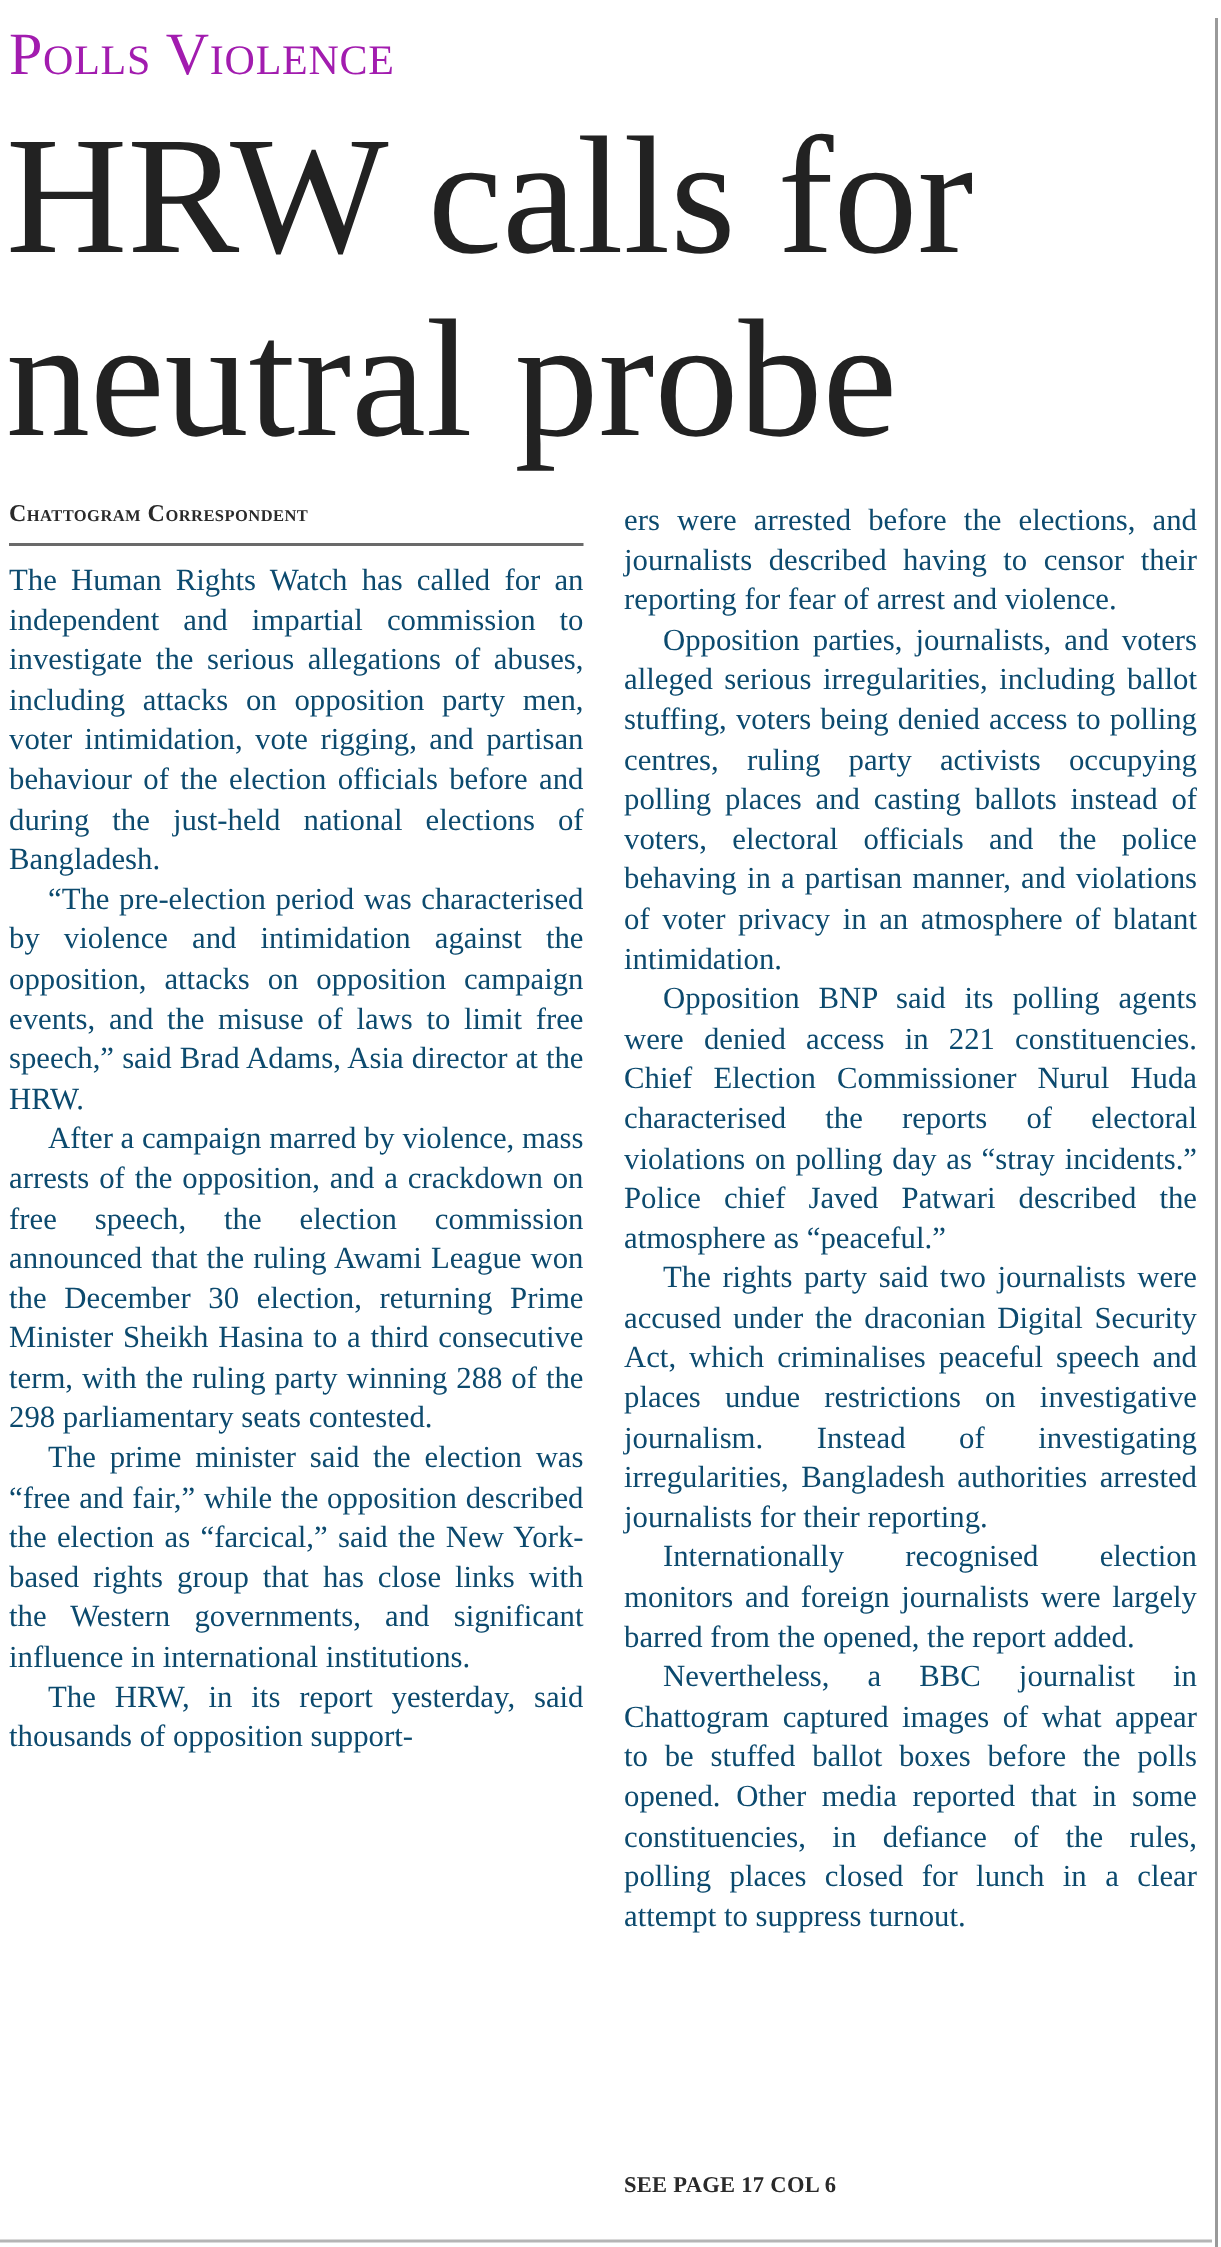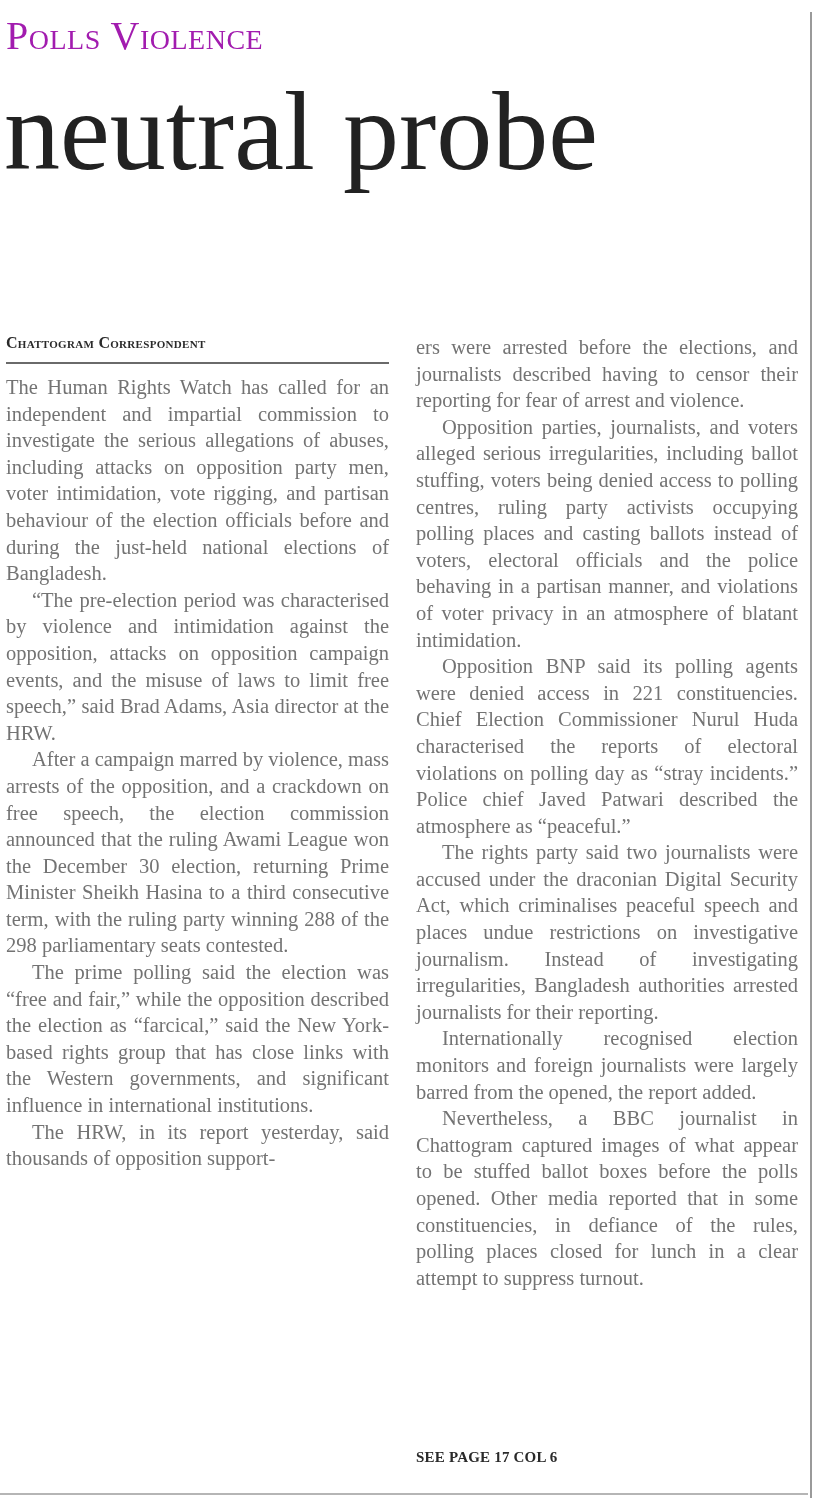--- a/index.html
+++ b/index.html
@@ -4,49 +4,50 @@
 <style>
   html, body { margin: 0; padding: 0; background: #ffffff; }
   body { width: 814px; height: 1498px; position: relative; overflow: hidden; font-family: "DejaVu Serif", "Liberation Serif", serif; color: #1f1f1f; }
   .page { position: absolute; left: 0; top: 0; width: 814px; height: 1498px; }
   .right-rule { position: absolute; left: 810px; top: 12px; width: 2px; height: 1486px; background: #9a9a9a; }
   .bottom-rule { position: absolute; left: 0; top: 1493px; width: 808px; height: 2px; background: #b5b5b5; }
   .kicker { position: absolute; left: 6px; top: 14px; font-family: "Liberation Serif", serif; font-size: 40px; line-height: 44px; letter-spacing: 0.5px; font-variant: small-caps; color: #a21caf; }
   .headline { position: absolute; left: 4px; top: 70px; width: 800px; font-family: "Liberation Serif", serif; font-size: 112px; line-height: 122px; color: #222; letter-spacing: 0px; }
   .byline { position: absolute; left: 6px; top: 334px; width: 384px; font-family: "Liberation Serif", serif; font-size: 16px; font-weight: bold; font-variant: small-caps; color: #2a2a2a; letter-spacing: 0.3px; }
   .byline-rule { position: absolute; left: 6px; top: 362px; width: 383px; height: 2px; background: #6a6a6a; }
-  .col { position: absolute; font-family: "Liberation Serif", serif; font-size: 20.5px; line-height: 26.6px; color: #737373; text-align: justify; }
+  .col { position: absolute; font-family: "Liberation Serif", serif; font-size: 20.5px; line-height: 26.6px; color: #0c4a6e; text-align: justify; }
   .col-left { left: 6px; top: 374px; width: 383px; }
   .col-right { left: 416px; top: 334px; width: 382px; }
   .col p { margin: 0; text-indent: 0; }
   .col p.indent { text-indent: 26px; }
   .col p.noindent { text-indent: 0; }
   .jump { position: absolute; left: 416px; top: 1449px; width: 382px; font-family: "Liberation Serif", serif; font-weight: bold; font-size: 15px; letter-spacing: 0.2px; color: #2a2a2a; }
 </style>
 </head>
 <body>
 
 <div class="page">
   <div class="right-rule"></div>
   <div class="bottom-rule"></div>
 
   <div class="kicker">Polls Violence</div>
 
   <div class="headline">
+    <div>HRW calls for</div>
     <div>neutral probe</div>
   </div>
 
   <div class="byline">Chattogram Correspondent</div>
   <div class="byline-rule"></div>
 
   <div class="col col-left">
     <p class="noindent">The Human Rights Watch has called for an independent and impartial commission to investigate the serious allegations of abuses, including attacks on opposition party men, voter intimidation, vote rigging, and partisan behaviour of the election officials before and during the just-held national elections of Bangladesh.</p>
     <p class="indent">“The pre-election period was characterised by violence and intimidation against the opposition, attacks on opposition campaign events, and the misuse of laws to limit free speech,” said Brad Adams, Asia director at the HRW.</p>
     <p class="indent">After a campaign marred by violence, mass arrests of the opposition, and a crackdown on free speech, the election commission announced that the ruling Awami League won the December 30 election, returning Prime Minister Sheikh Hasina to a third consecutive term, with the ruling party winning 288 of the 298 parliamentary seats contested.</p>
-    <p class="indent">The prime polling said the election was “free and fair,” while the opposition described the election as “farcical,” said the New York-based rights group that has close links with the Western governments, and significant influence in international institutions.</p>
+    <p class="indent">The prime minister said the election was “free and fair,” while the opposition described the election as “farcical,” said the New York-based rights group that has close links with the Western governments, and significant influence in international institutions.</p>
     <p class="indent">The HRW, in its report yesterday, said thousands of opposition support-</p>
   </div>
 
   <div class="col col-right">
     <p class="noindent">ers were arrested before the elections, and journalists described having to censor their reporting for fear of arrest and violence.</p>
     <p class="indent">Opposition parties, journalists, and voters alleged serious irregularities, including ballot stuffing, voters being denied access to polling centres, ruling party activists occupying polling places and casting ballots instead of voters, electoral officials and the police behaving in a partisan manner, and violations of voter privacy in an atmosphere of blatant intimidation.</p>
     <p class="indent">Opposition BNP said its polling agents were denied access in 221 constituencies. Chief Election Commissioner Nurul Huda characterised the reports of electoral violations on polling day as “stray incidents.” Police chief Javed Patwari described the atmosphere as “peaceful.”</p>
     <p class="indent">The rights party said two journalists were accused under the draconian Digital Security Act, which criminalises peaceful speech and places undue restrictions on investigative journalism. Instead of investigating irregularities, Bangladesh authorities arrested journalists for their reporting.</p>
     <p class="indent">Internationally recognised election monitors and foreign journalists were largely barred from the opened, the report added.</p>
     <p class="indent">Nevertheless, a BBC journalist in Chattogram captured images of what appear to be stuffed ballot boxes before the polls opened. Other media reported that in some constituencies, in defiance of the rules, polling places closed for lunch in a clear attempt to suppress turnout.</p>

